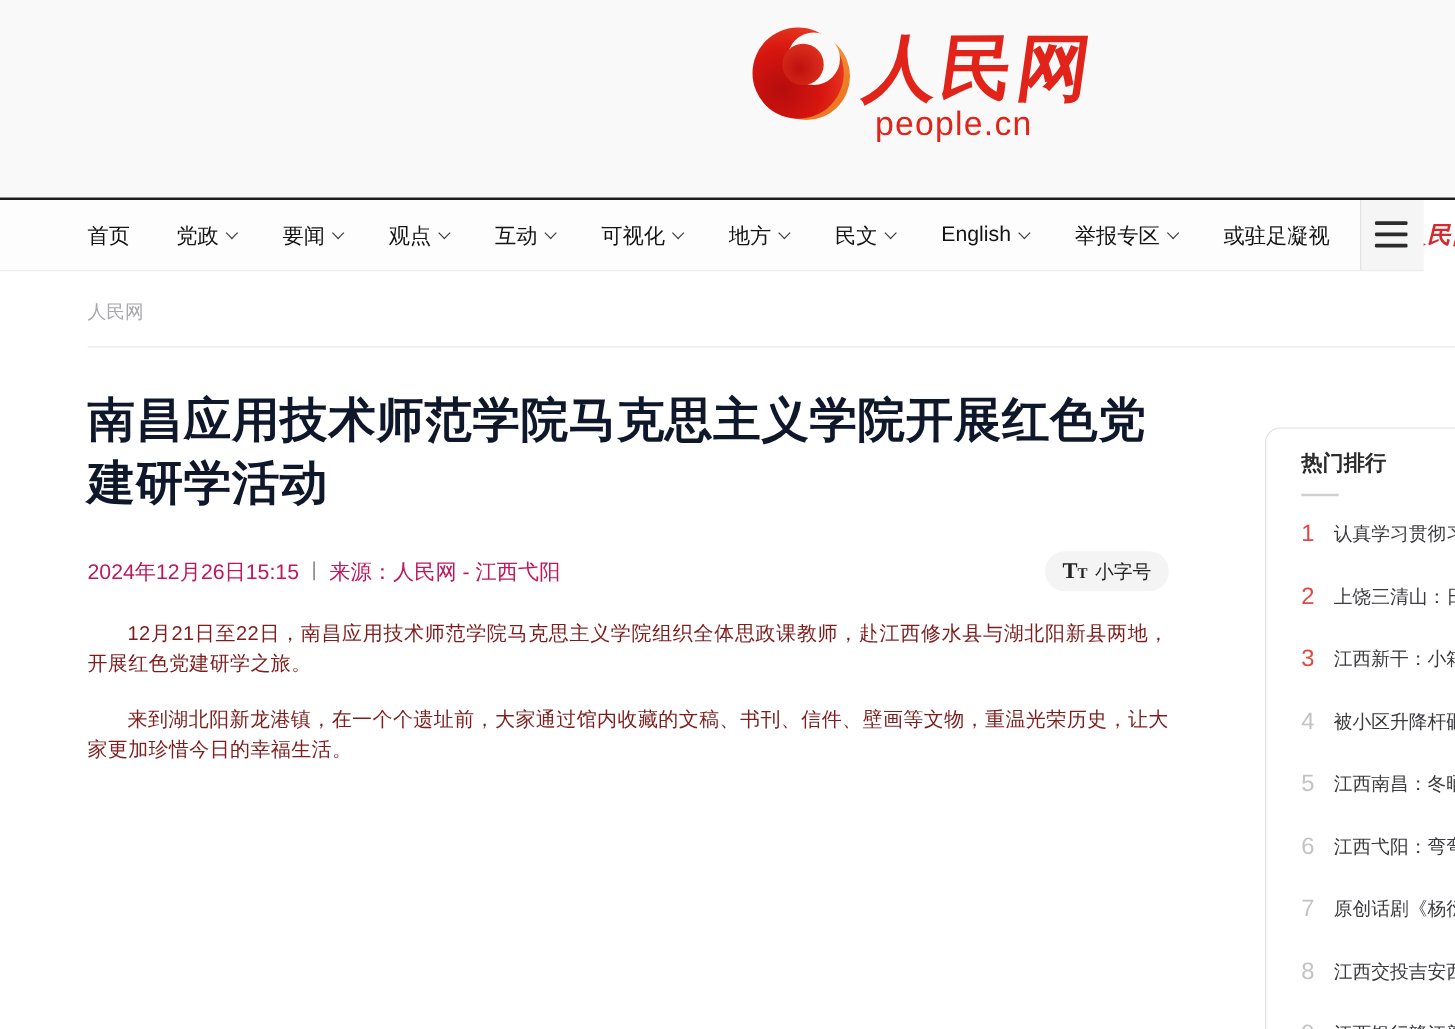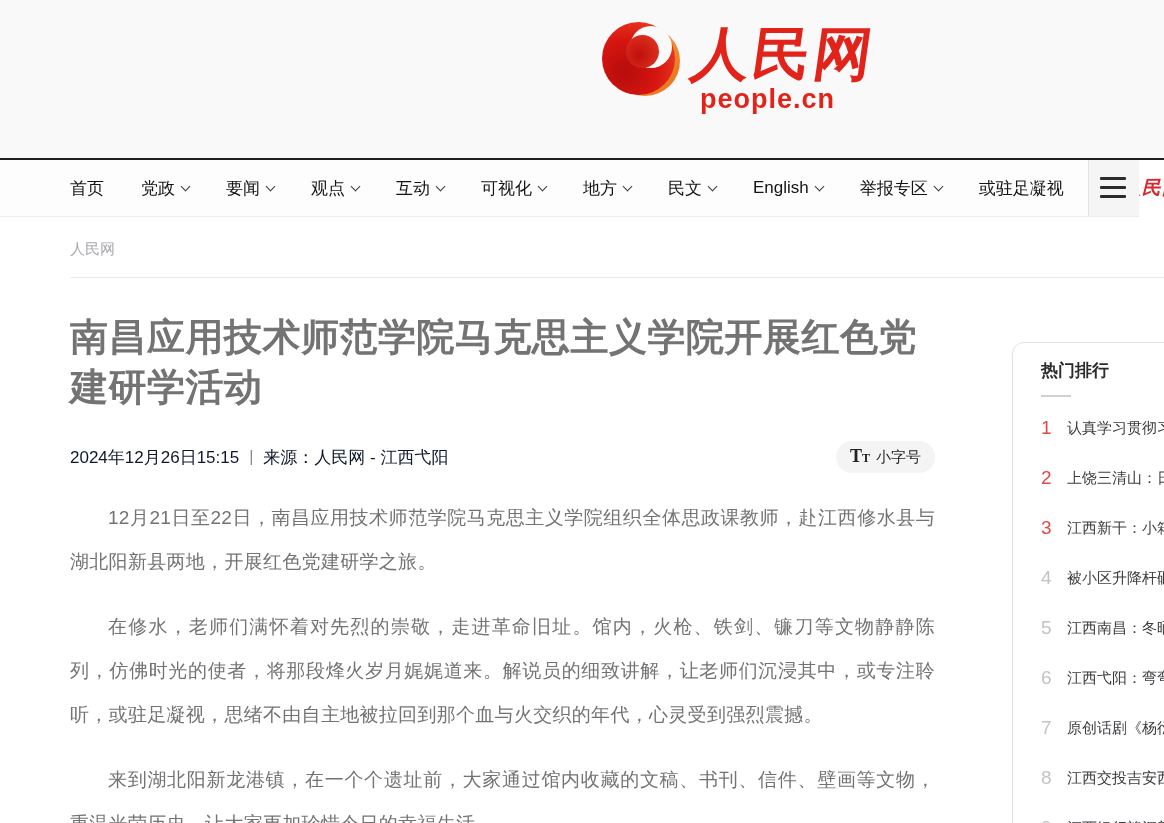--- a/index.html
+++ b/index.html
@@ -12,21 +12,21 @@
   .swirl { position:absolute; left:0; top:6px; width:78px; height:78px; }
   .swirl .orange { position:absolute; left:8px; top:4px; width:70px; height:70px; border-radius:50%;
     background:linear-gradient(135deg,#f8b45a 10%,#ec7a22 80%); }
   .swirl .red { position:absolute; left:0; top:0; width:73px; height:73px; border-radius:50%;
     background:radial-gradient(circle at 32% 68%, #b50d0d 0%, #d6150f 45%, #ea3b22 80%, #f0573c 100%); }
   .swirl .white { position:absolute; left:28px; top:4px; width:42px; height:42px; border-radius:50%; background:#f9f9f9; }
   .swirl .inner { position:absolute; left:24px; top:13px; width:33px; height:33px; border-radius:50%;
     background:radial-gradient(circle at 40% 60%, #c00f0d, #e63a23); }
   .logo-cn { position:absolute; left:90px; top:0px; font-size:58px; font-weight:900; color:#e2231a;
     transform:skewX(-8deg); letter-spacing:3px; white-space:nowrap; }
-  .logo-domain { position:absolute; left:98px; top:68px; font-size:27px; font-weight:700; color:#e2231a; letter-spacing:1px; }
+  .logo-domain { position:absolute; left:98px; top:68px; font-size:27px; font-weight:400; color:#e2231a; letter-spacing:1px; }
 
   
   .nav-topline { position:absolute; left:0; top:158px; width:1164px; height:2px; background:#1f1f1f; }
   .navbar { position:absolute; left:0; top:160px; width:1139px; height:57px; background:#fdfdfd;
     border-bottom:1px solid #ececec; }
   .nav-inner { display:flex; align-items:center; height:100%; padding-left:70px; gap:37px; }
   .nav-item { font-size:17px; color:#141414; white-space:nowrap; cursor:pointer; display:flex; align-items:center; }
   .chev { display:inline-block; width:7px; height:7px; border-right:1.6px solid #3c3c3c;
     border-bottom:1.6px solid #3c3c3c; transform:rotate(45deg); margin-left:7px; margin-top:-4px; }
   .app-badge { display:flex; align-items:center; gap:7px; cursor:pointer; margin-left:-12px; }
@@ -39,30 +39,30 @@
   .badge-brand { color:#d7282d; font-weight:800; font-style:italic; font-size:19px; letter-spacing:1px; white-space:nowrap; }
   .nav-right-zone { position:absolute; right:0; top:0; height:56px; width:51px; background:#f5f5f6; border-left:1px solid #e3e3e3; }
   .hamburger { position:absolute; right:13px; top:17px; width:26px; cursor:pointer; }
   .hamburger span { display:block; height:3px; background:#2b2b2b; margin-bottom:6px; border-radius:1px; }
   .hamburger span:last-child { margin-bottom:0; }
 
   
   .main { position:absolute; left:70px; top:217px; width:865px; }
   .breadcrumb { margin-top:23px; font-size:15px; color:#a8a8ad; height:18px; cursor:pointer; width:max-content; }
   .bc-divider { margin-top:19px; height:1px; background:#ebebeb; width:1094px; }
-  .article-title { margin-top:34px; font-size:38px; line-height:50px; font-weight:700; color:#737373; letter-spacing:0.5px; }
+  .article-title { margin-top:34px; font-size:38px; line-height:50px; font-weight:700; color:#0f172a; letter-spacing:0.5px; }
   .meta-row { margin-top:30px; display:flex; align-items:center; height:30px; }
-  .meta-text { font-size:17px; color:#0f172a; }
+  .meta-text { font-size:17px; color:#be185d; }
   .meta-sep { color:#8a8a8a; margin:0 10px; font-size:16px; }
   .font-size-btn { margin-left:auto; background:#f4f4f5; border-radius:16px; padding:5px 14px 6px;
     font-size:15px; color:#222; cursor:pointer; display:flex; align-items:baseline; white-space:nowrap; }
   .t-big { font-family:"Liberation Serif","DejaVu Serif",serif; font-size:18px; font-weight:700; }
   .t-small { font-family:"Liberation Serif","DejaVu Serif",serif; font-size:12px; font-weight:700; margin-right:6px; }
   .article-body { margin-top:24px; }
-  .article-body p { font-size:19px; line-height:44px; color:#737373; text-indent:2em;
+  .article-body p { font-size:16px; line-height:24px; color:#7f1d1d; text-indent:2em;
     text-align:justify; margin-bottom:21px; letter-spacing:0.3px; }
 
   
   .sidebar { position:absolute; left:1012px; top:342px; width:285px; height:560px; background:#fff;
     border:1px solid #e2e2e2; border-radius:12px; padding:16px 0 0 28px; }
   .sidebar-title { font-size:17px; font-weight:600; color:#2b2b2b; }
   .sidebar-dash { width:30px; height:2px; background:#d0d0d0; margin:13px 0 0; }
   .rank-list { list-style:none; margin-top:20px; }
   .rank-list li { display:flex; align-items:flex-start; margin-bottom:28px; height:22px; }
   .rank { width:15px; font-size:19px; line-height:22px; color:#c3c3c6; flex:none; }
@@ -156,21 +156,20 @@
     <span class="meta-text">来源：</span>
     <span class="meta-text">人民网 - 江西弋阳</span>
     <div class="font-size-btn">
       <span class="t-big">T</span>
         <span class="t-small">T</span>
         <span>小字号</span>
     </div>
   </div>
   <div class="article-body">
     <p>12月21日至22日，南昌应用技术师范学院马克思主义学院组织全体思政课教师，赴江西修水县与湖北阳新县两地，开展红色党建研学之旅。</p>
-    <p>在修水，老师们满怀着对先烈的崇敬，走进革命旧址。馆内，火枪、铁剑、镰刀等文物静静陈列，仿佛时光的使者，将那段烽火岁月娓娓道来。解说员的细致讲解，让老师们沉浸其中，或专注聆听，或驻足凝视，思绪不由自主地被拉回到那个血与火交织的年代，心灵受到强烈震撼。</p>
     <p>来到湖北阳新龙港镇，在一个个遗址前，大家通过馆内收藏的文稿、书刊、信件、壁画等文物，重温光荣历史，让大家更加珍惜今日的幸福生活。</p>
   </div>
 </div>
 
 <div class="sidebar">
   <div class="sidebar-title">热门排行</div>
   <div class="sidebar-dash"></div>
   <ul class="rank-list">
     <li>
         <span class="rank">1</span>

